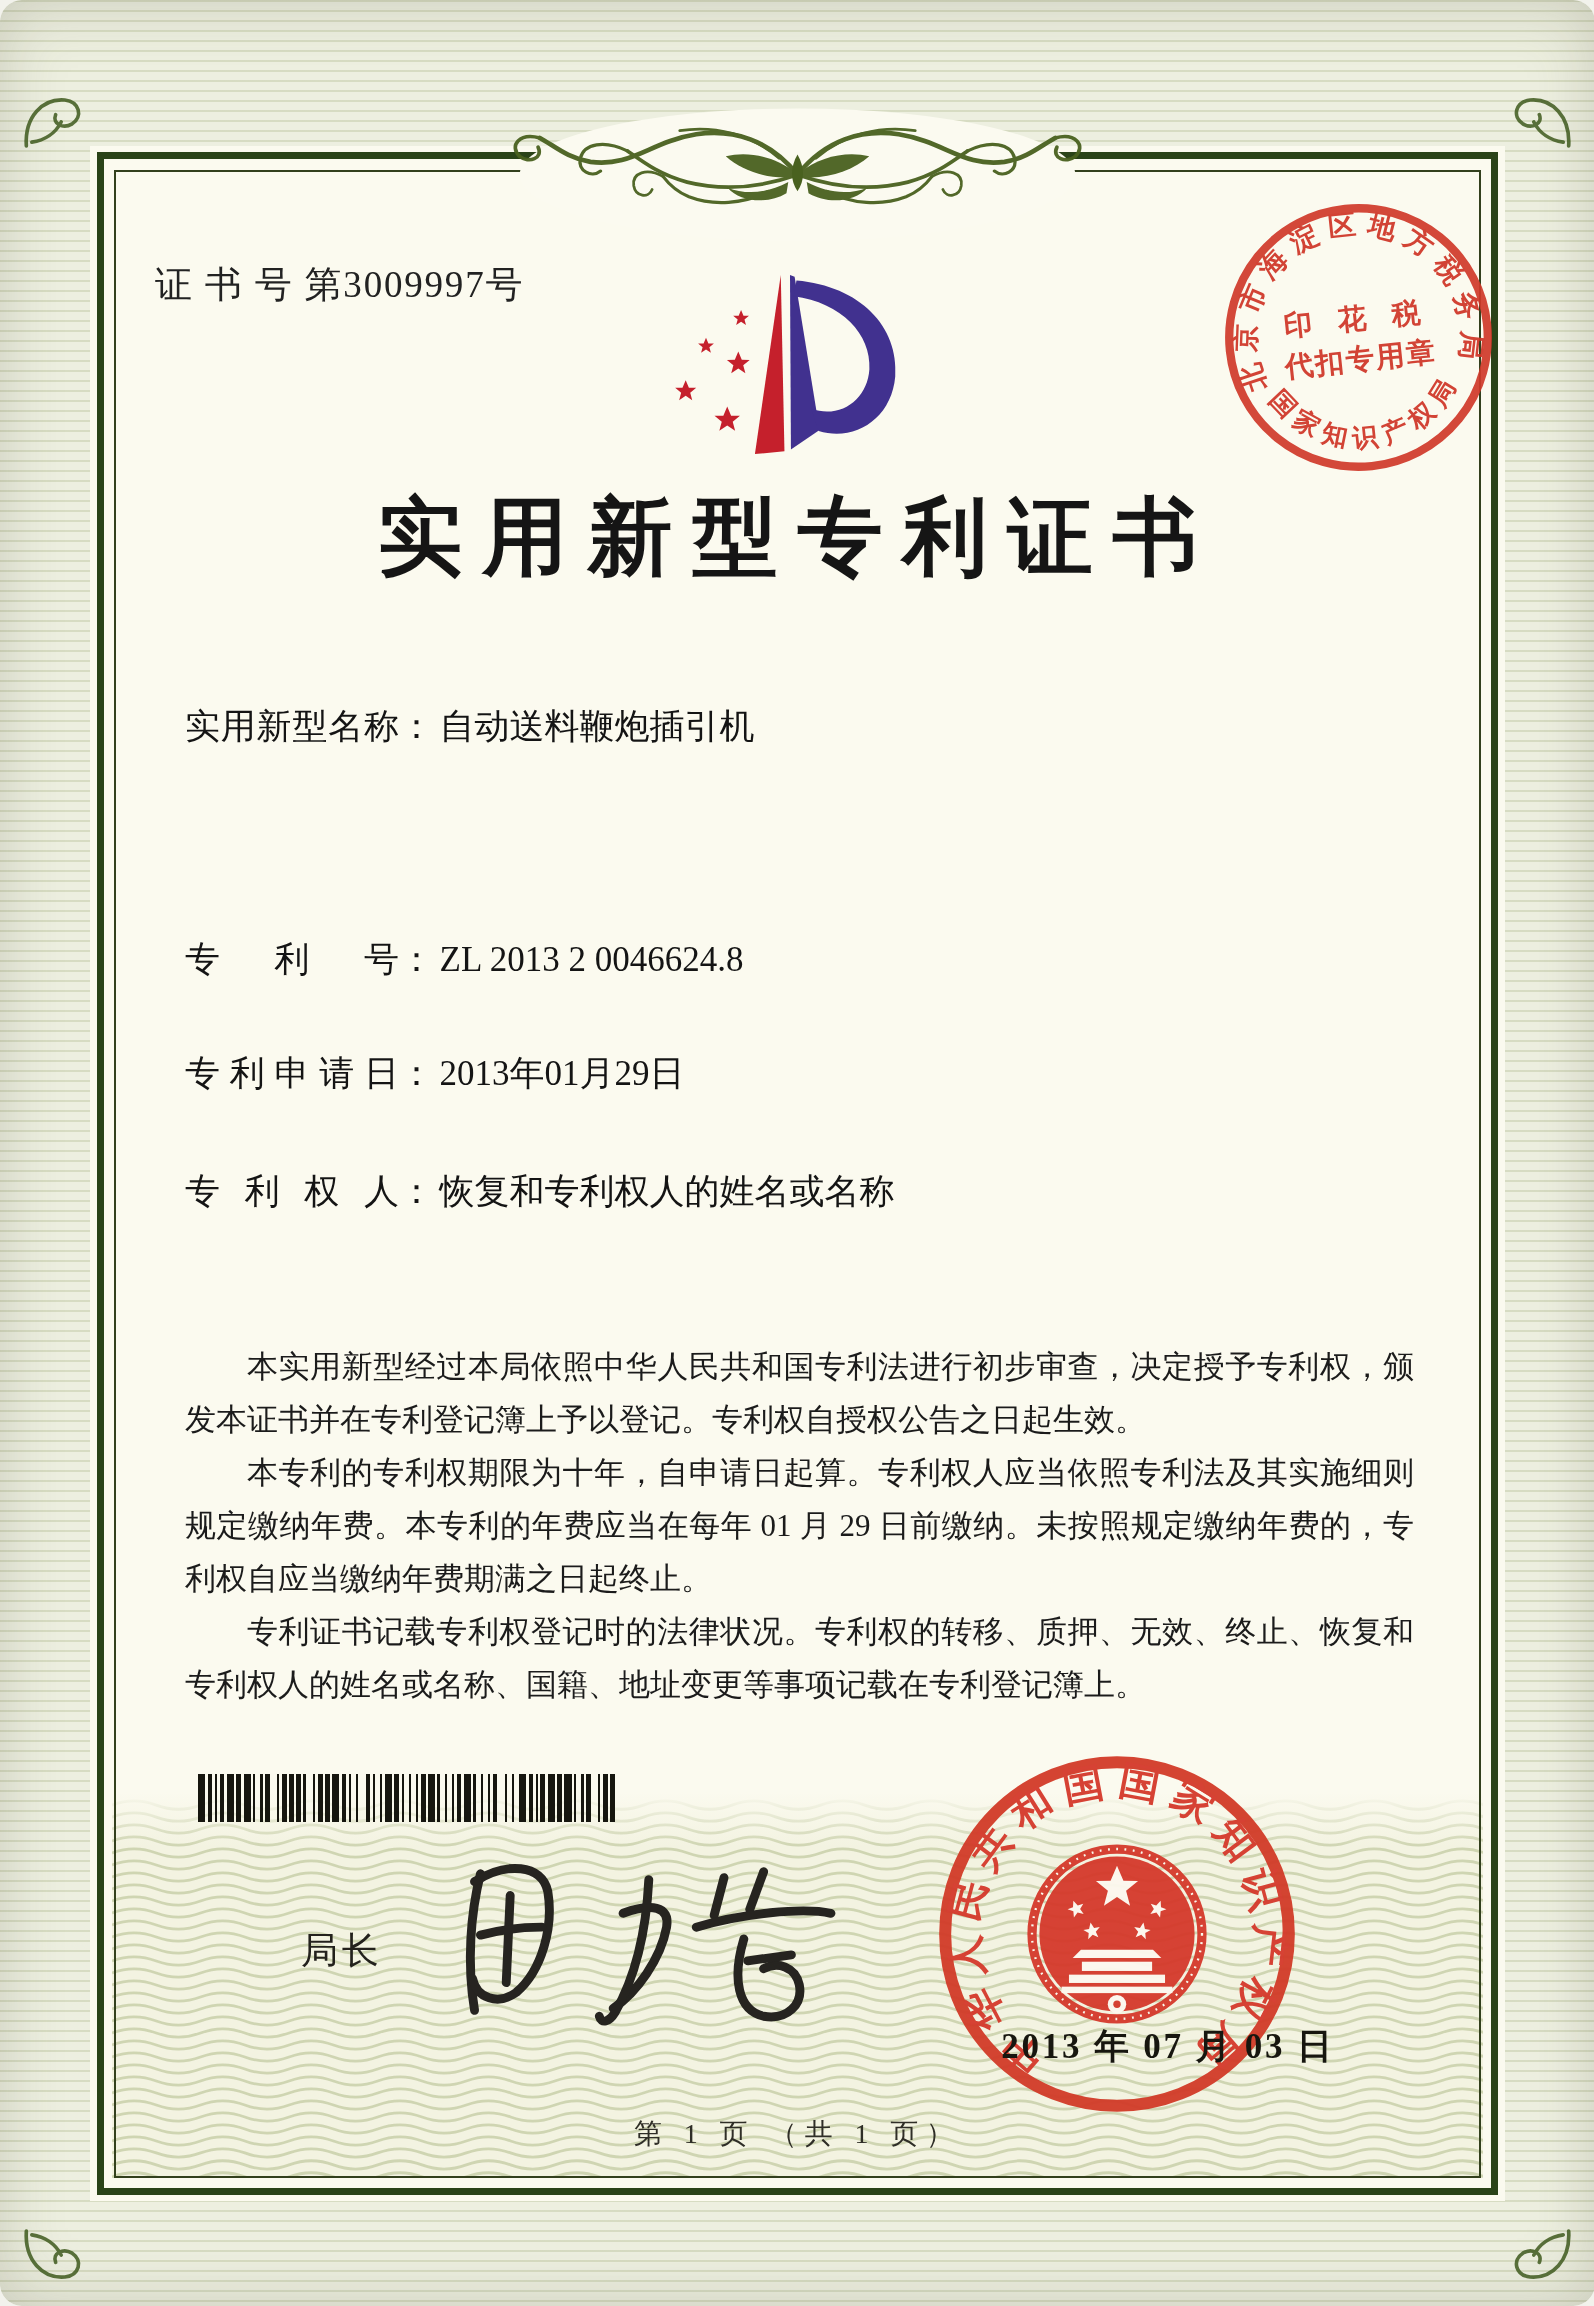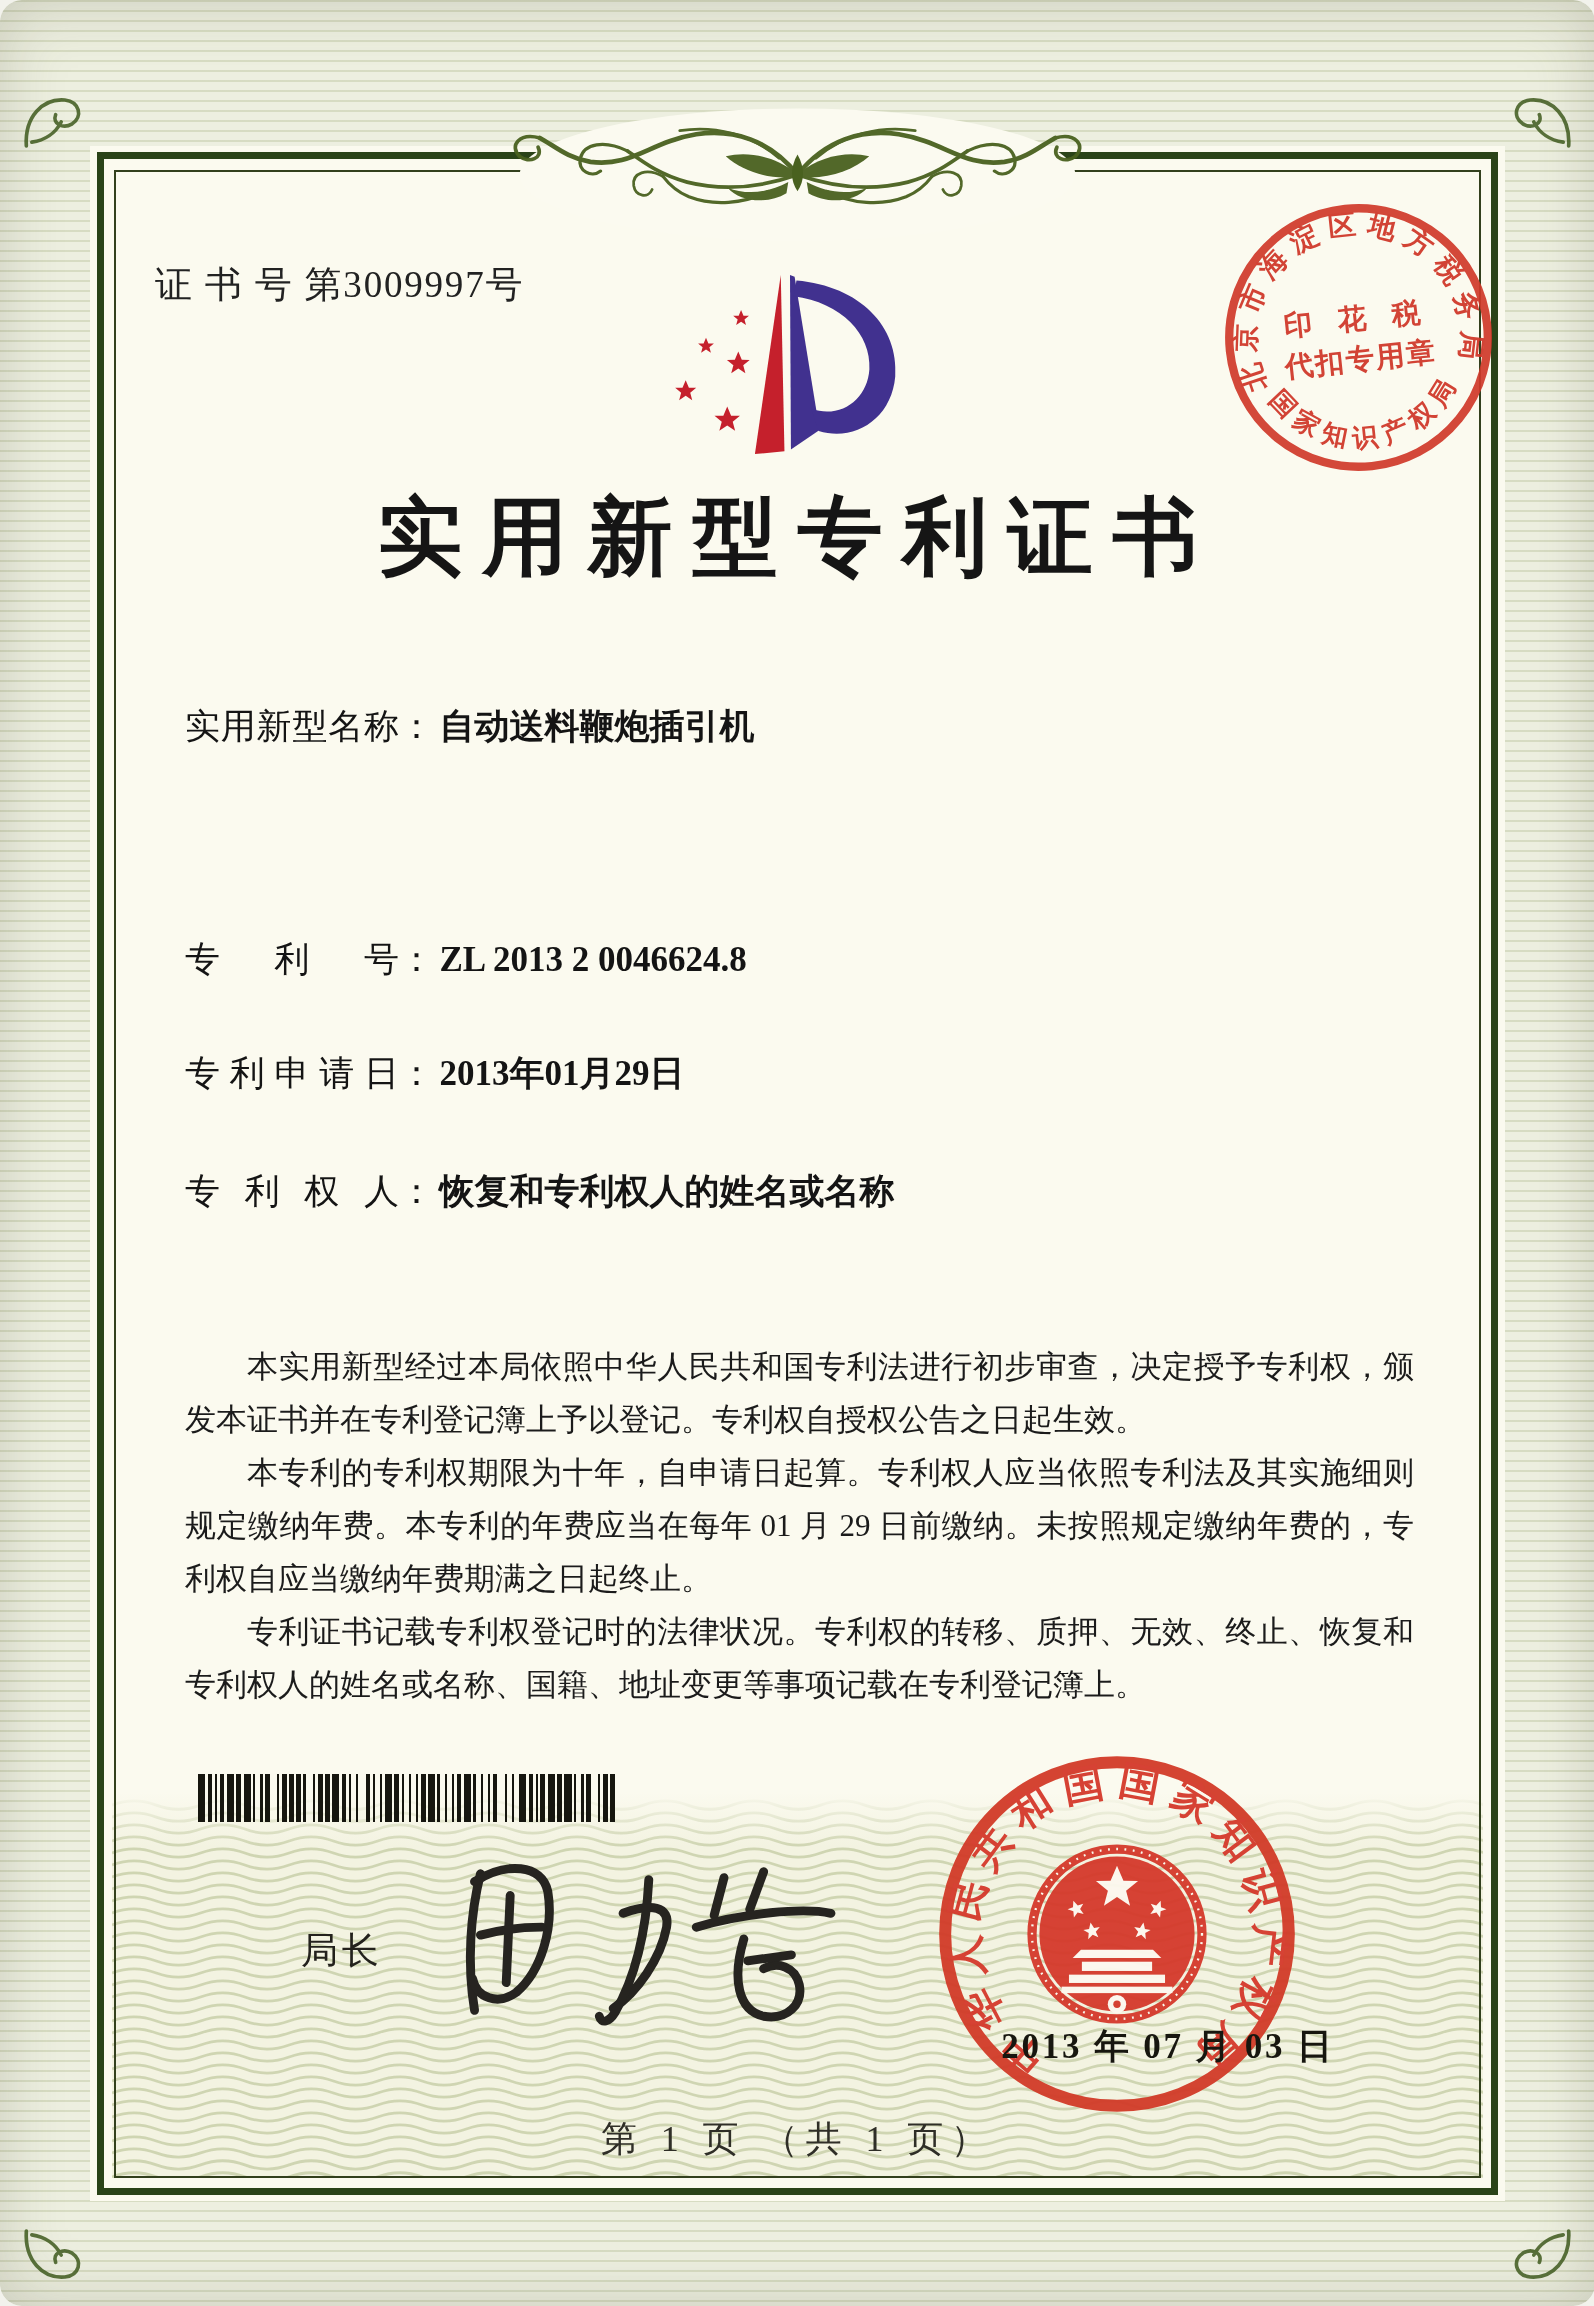--- a/index.html
+++ b/index.html
@@ -17,30 +17,30 @@
   .paper{position:absolute;left:90px;right:90px;top:146px;bottom:105px;background:#fbfaef;}
   
   .frame-outer{position:absolute;left:97px;right:97px;top:152px;bottom:111px;border:7.4px solid #2a4318;}
   .frame-inner{position:absolute;left:114px;right:114px;top:170px;bottom:128px;border:2.8px solid #33401d;}
   .abs{position:absolute;}
   .cert-no{left:155px;top:260px;font-size:37px;letter-spacing:1.8px;color:#222;}
   .title{left:0;right:0;top:480px;text-align:center;font-size:85px;font-weight:700;letter-spacing:20px;color:#151515;}
   .field-row{left:185px;width:1237px;font-size:35px;white-space:nowrap;color:#141414;}
   .flabel{display:inline-block;width:214px;text-align:justify;text-align-last:justify;}
   .fsep{display:inline-block;}
-  .fval{display:inline-block;margin-left:5.5px;font-weight:bold;}
+  .fval{display:inline-block;margin-left:5.5px;}
   .bodytext{left:185px;width:1229px;top:1340px;}
   .bodytext p{margin:0;font-size:31px;line-height:53px;text-align:justify;text-indent:2em;color:#1b1b1b;}
   .waves{left:112px;top:1792px;}
   .wavefade{left:112px;top:1792px;width:1371px;height:55px;background:linear-gradient(#fbfaef,rgba(251,250,239,0));}
   .barcode{left:198px;top:1774px;width:425px;height:48px;display:flex;align-items:stretch;}
   .barcode span{display:block;height:100%;background:#16160f;}
   .director{left:301px;top:1918px;font-size:37px;letter-spacing:3.7px;color:#23211c;margin-top:8px;}
   .sig{left:411px;top:1844px;}
-  .footer{left:0;right:0;top:2115px;text-align:center;font-size:36px;letter-spacing:7.4px;color:#2f2e27;}
+  .footer{left:0;right:0;top:2115px;text-align:center;font-size:28px;letter-spacing:7.4px;color:#2f2e27;}
   .stamp-top{left:1220px;top:199px;opacity:.92;}
   .seal{left:923px;top:1740px;opacity:.95;}
   .seal-date{left:974px;top:2023px;width:388px;text-align:center;font-size:35px;letter-spacing:2.8px;color:#17160f;font-weight:700;}
   .corner{position:absolute;opacity:.85;}
 </style>
 </head>
 <body>
 
 <div class="photo">
 

